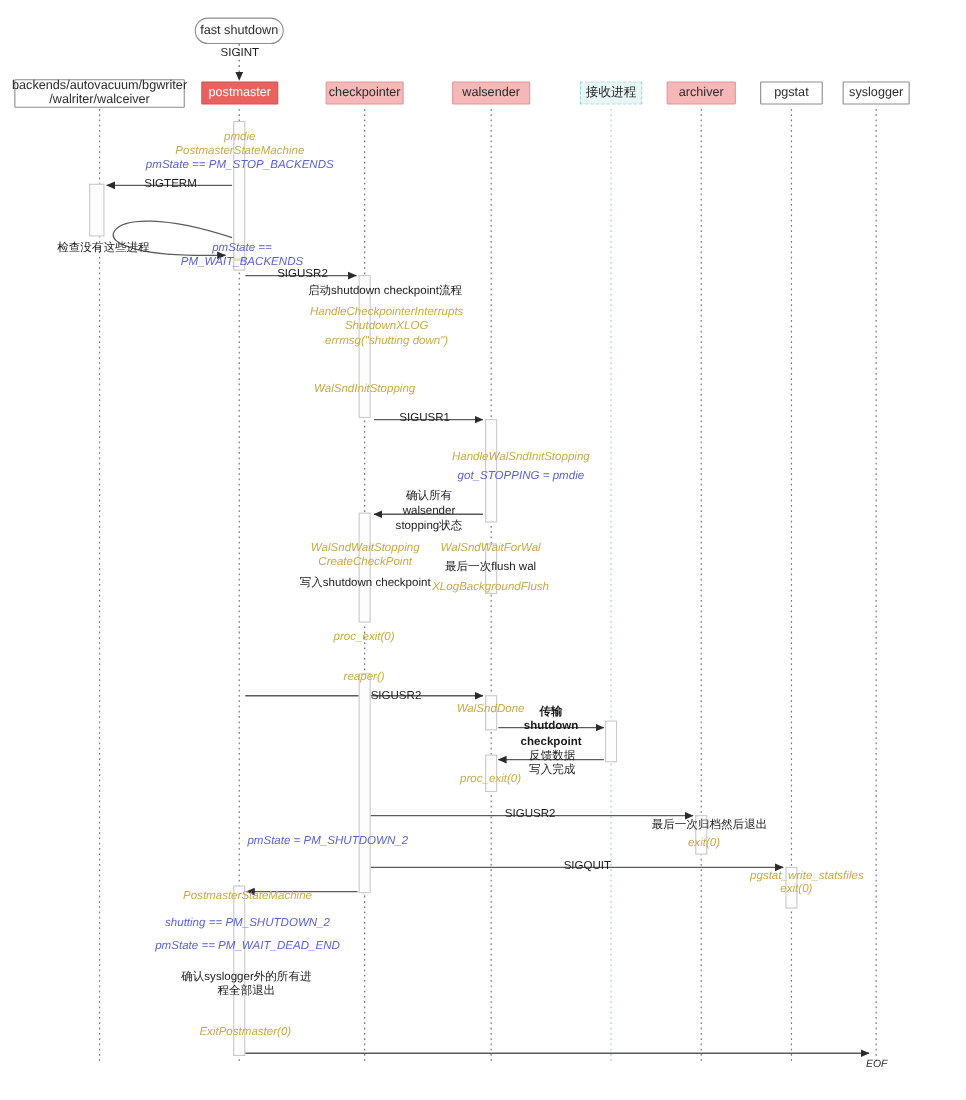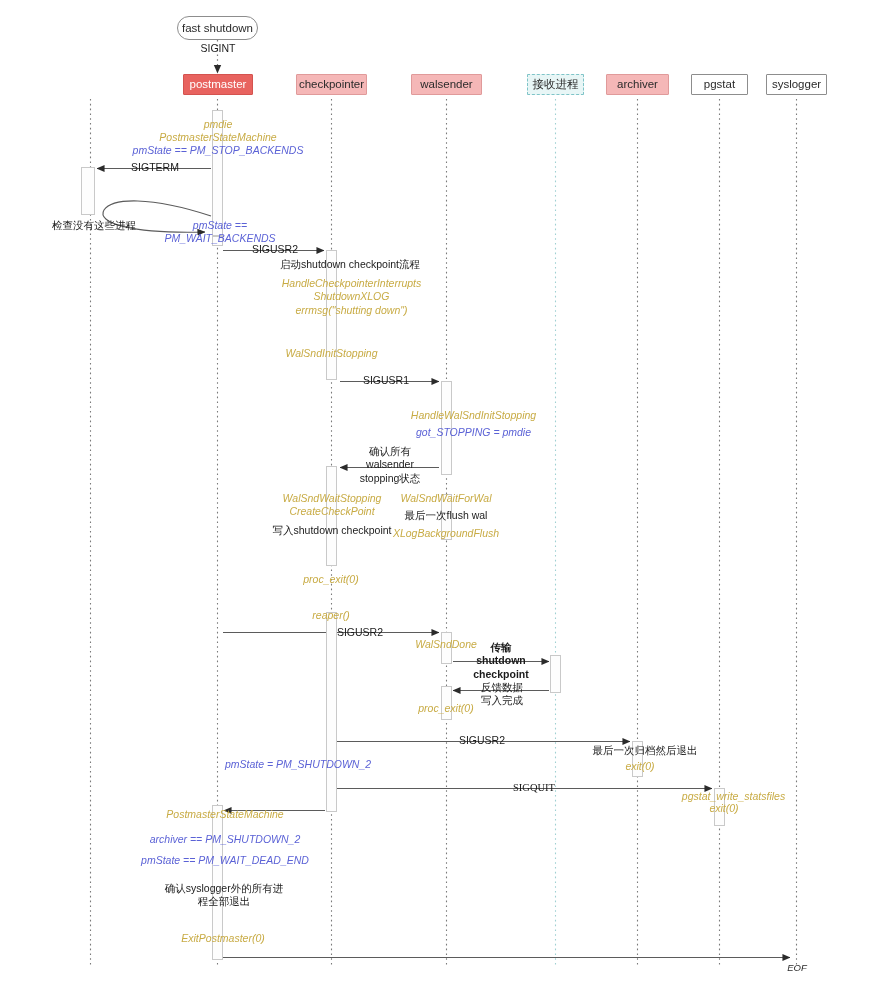--- a/index.html
+++ b/index.html
@@ -95,20 +95,22 @@
 
       <line x1="325" y1="810.5" x2="224" y2="810.5" marker-end="url(#ah)"></line>
 
       <line x1="217" y1="957.5" x2="790" y2="957.5" marker-end="url(#ah)"></line>
     </g>
   </svg>
 
   <div class="startnode" style="left:177px;top:16px;width:81px;height:24px;">fast shutdown</div>
   <div class="lbl sig" style="left:188px;top:42px;width:60px;">SIGINT</div>
 
+  <div class="pbox plain" style="left:13px;top:72px;width:155px;height:26px;">backends/autovacuum/bgwriter
+/walriter/walceiver</div>
 
   <div class="pbox solid" style="left:183px;top:74px;width:70px;height:21px;">postmaster</div>
 
   <div class="pbox light" style="left:296px;top:74px;width:71px;height:21px;">checkpointer</div>
 
   <div class="pbox light" style="left:411px;top:74px;width:71px;height:21px;">walsender</div>
 
   <div class="pbox dashbox" style="left:527px;top:74px;width:57px;height:21px;">接收进程</div>
 
   <div class="pbox light" style="left:606px;top:74px;width:63px;height:21px;">archiver</div>
@@ -190,28 +192,28 @@
 
   <div class="lbl fn" style="left:402px;top:702px;width:88px;">proc_exit(0)</div>
 
   <div class="lbl sig" style="left:443px;top:734px;width:78px;">SIGUSR2</div>
 
   <div class="lbl note" style="left:580px;top:744px;width:130px;">最后一次归档然后退出</div>
   <div class="lbl fn" style="left:600px;top:760px;width:80px;">exit(0)</div>
 
   <div class="lbl state" style="left:186px;top:758px;width:224px;">pmState = PM_SHUTDOWN_2</div>
 
-  <div class="lbl sig" style="left:497px;top:781px;width:74px;font-family:Liberation Serif, serif;">SIGQUIT</div>
+  <div class="lbl sig" style="left:497px;top:781px;width:74px;">SIGQUIT</div>
 
   <div class="lbl fn" style="left:660px;top:790px;width:147px;">pgstat_write_statsfiles</div>
   <div class="lbl fn" style="left:684px;top:802px;width:80px;">exit(0)</div>
 
   <div class="lbl fn" style="left:150px;top:808px;width:150px;">PostmasterStateMachine</div>
 
-  <div class="lbl state" style="left:130px;top:833px;width:190px;">archiver == PM_SHUTDOWN_2</div>
+  <div class="lbl state" style="left:130px;top:833px;width:190px;">shutting == PM_SHUTDOWN_2</div>
   <div class="lbl state" style="left:124px;top:854px;width:202px;">pmState == PM_WAIT_DEAD_END</div>
 
   <div class="lbl note" style="left:146px;top:882px;width:156px;">确认syslogger外的所有进
 程全部退出</div>
 
   <div class="lbl fn" style="left:162px;top:932px;width:122px;">ExitPostmaster(0)</div>
 
   <div class="lbl eof" style="left:777px;top:962px;width:40px;">EOF</div>
 
 </div>

